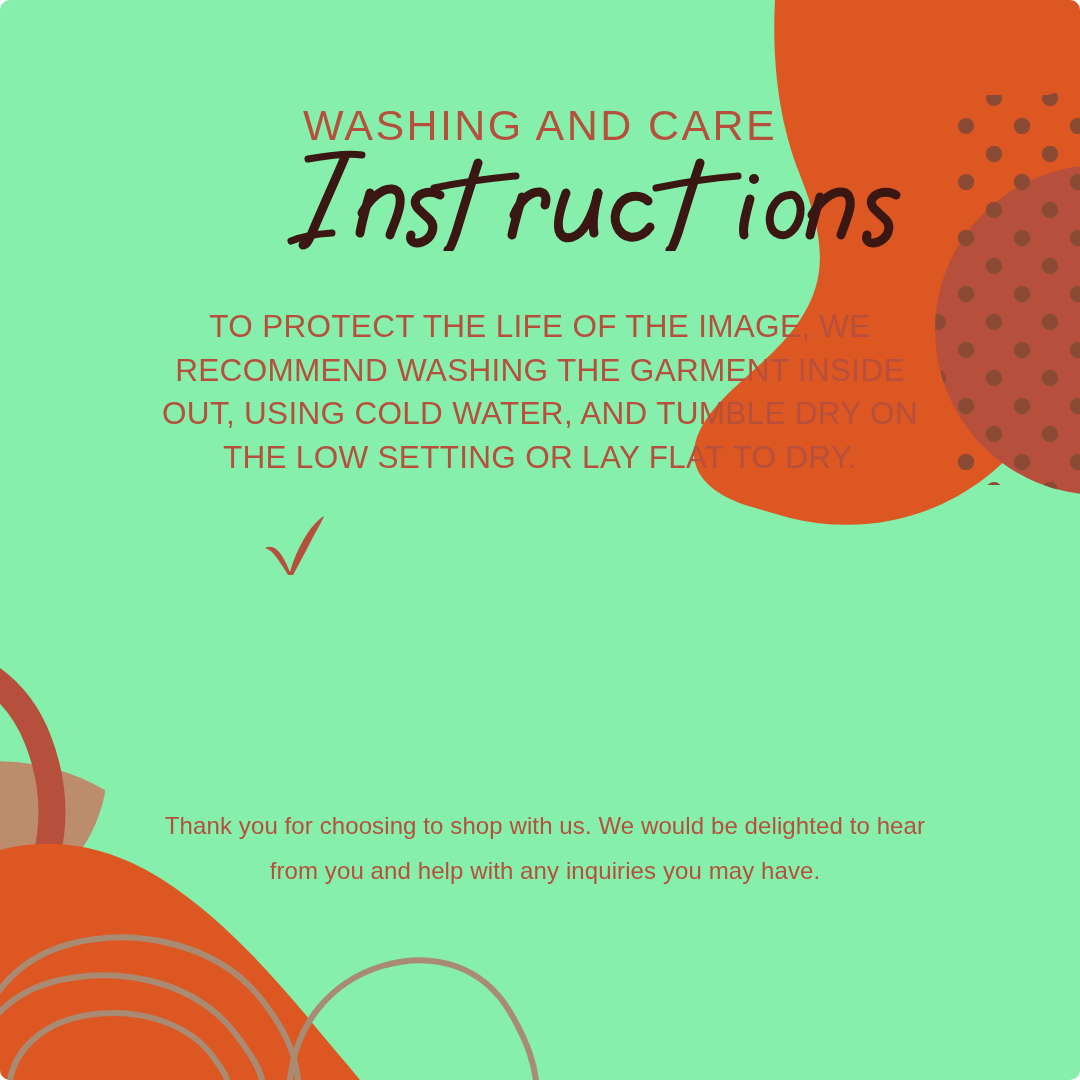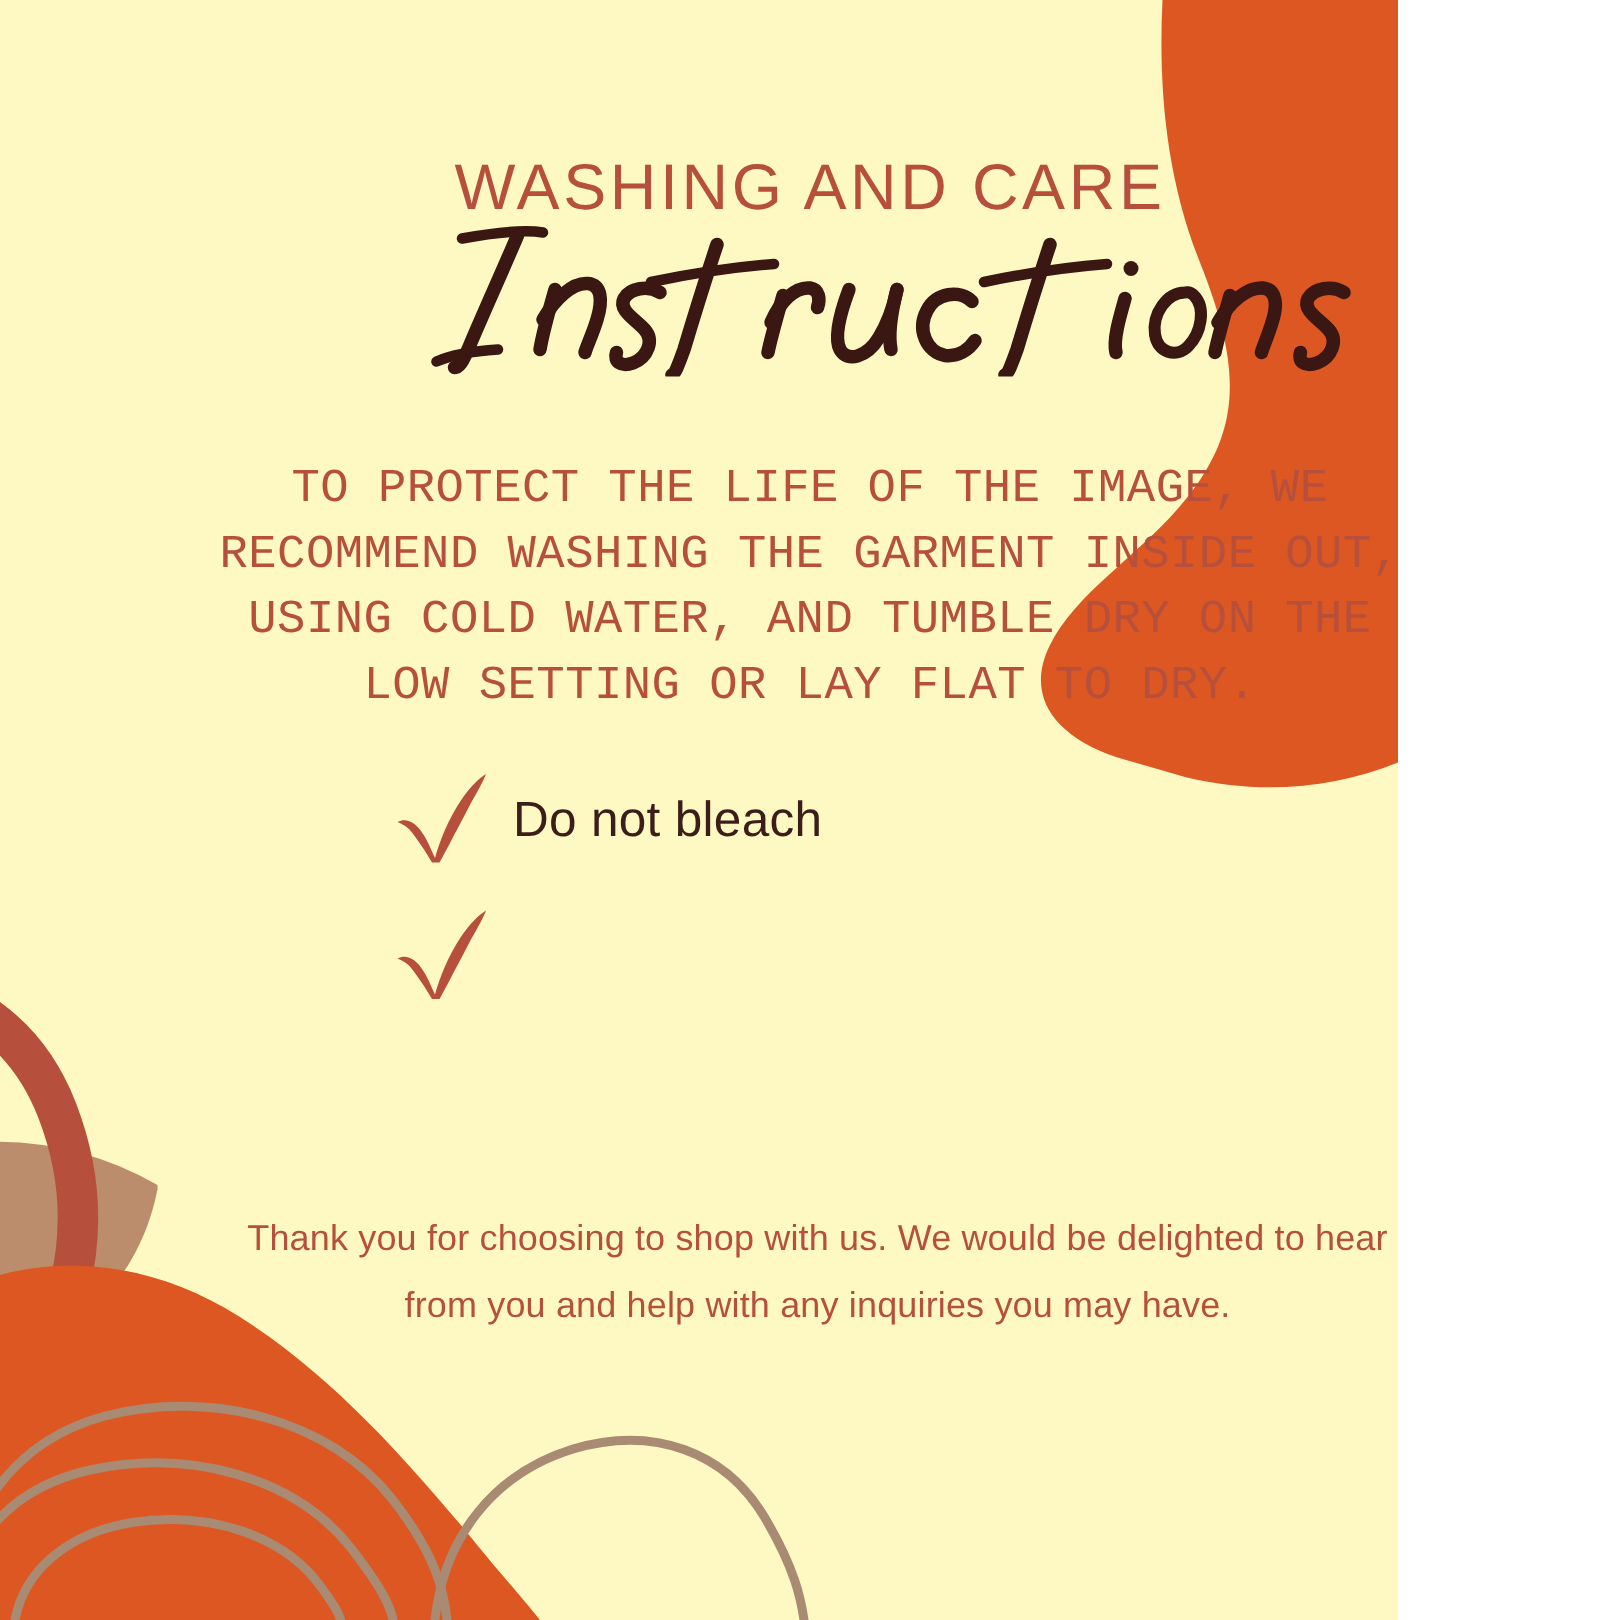--- a/index.html
+++ b/index.html
@@ -2,25 +2,26 @@
 <html><head>
 <meta charset="utf-8">
 <style>
   html, body {
     margin: 0;
     padding: 0;
     background: #ffffff;
   }
   #card {
     position: relative;
-    width: 932px;
+    width: 1080px;
     height: 1080px;
-    background: #fef9c3;
+    background: #86efac;
     overflow: hidden;
     font-family: "Liberation Sans", sans-serif;
+    border-radius: 10px;
   }
   #deco-back, #deco-front {
     position: absolute;
     left: 0;
     top: 0;
     width: 1080px;
     height: 1080px;
     pointer-events: none;
   }
   #deco-back { z-index: 1; }
@@ -62,21 +63,20 @@
     left: 140px;
     top: 305px;
     width: 800px;
     text-align: center;
     font-size: 31.5px;
     font-weight: 400;
     letter-spacing: 0.3px;
     line-height: 43.5px;
     color: #B6503C;
     margin: 0;
-    font-family: Liberation Mono, monospace;
   }
 
   
   .checklist {
     position: absolute;
     left: 0;
     top: 500px;
     width: 1080px;
   }
   .check-row {
@@ -229,29 +229,20 @@
 
           <path d="M896,54 C888,49 876,51 872,58 C868,66 880,72 886,79 C892,86 888,97 878,101 C870,104 865,100 867,94" stroke-width="9"></path>
         </g>
       </svg>
     </div>
 
     <p class="intro">TO PROTECT THE LIFE OF THE IMAGE, WE RECOMMEND WASHING THE GARMENT INSIDE OUT, USING COLD WATER, AND TUMBLE DRY ON THE LOW SETTING OR LAY FLAT TO DRY.</p>
 
     <div class="checklist">
 
-      <div class="check-row">
-        <svg class="check-icon" viewBox="0 0 66 62" xmlns="http://www.w3.org/2000/svg">
-          <path d="M3,33 C9,30 15,33 20,41 C24,47 26,53 28,57
-                   C31,46 37,31 45,19 C51,10 57,4 62,1
-                   C60,7 54,16 48,28 C40,43 34,55 31,60
-                   L26,60 C22,53 16,44 11,38 C8,35 5,34 3,33 Z" fill="#B6503C"></path>
-        </svg>
-        <span class="check-label">Do not bleach</span>
-      </div>
 
       <div class="check-row">
         <svg class="check-icon" viewBox="0 0 66 62" xmlns="http://www.w3.org/2000/svg">
           <path d="M3,33 C9,30 15,33 20,41 C24,47 26,53 28,57
                    C31,46 37,31 45,19 C51,10 57,4 62,1
                    C60,7 54,16 48,28 C40,43 34,55 31,60
                    L26,60 C22,53 16,44 11,38 C8,35 5,34 3,33 Z" fill="#B6503C"></path>
         </svg>
       </div>
 

